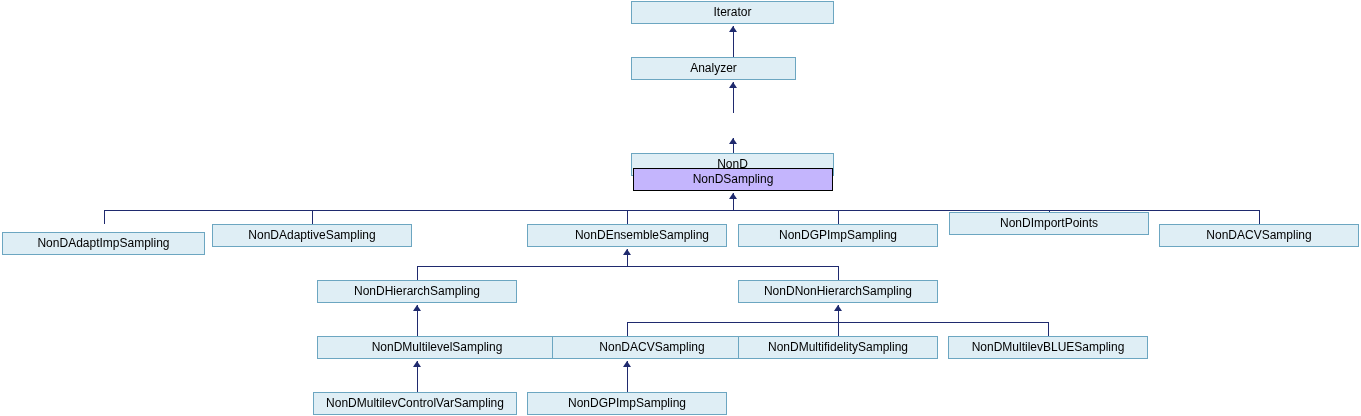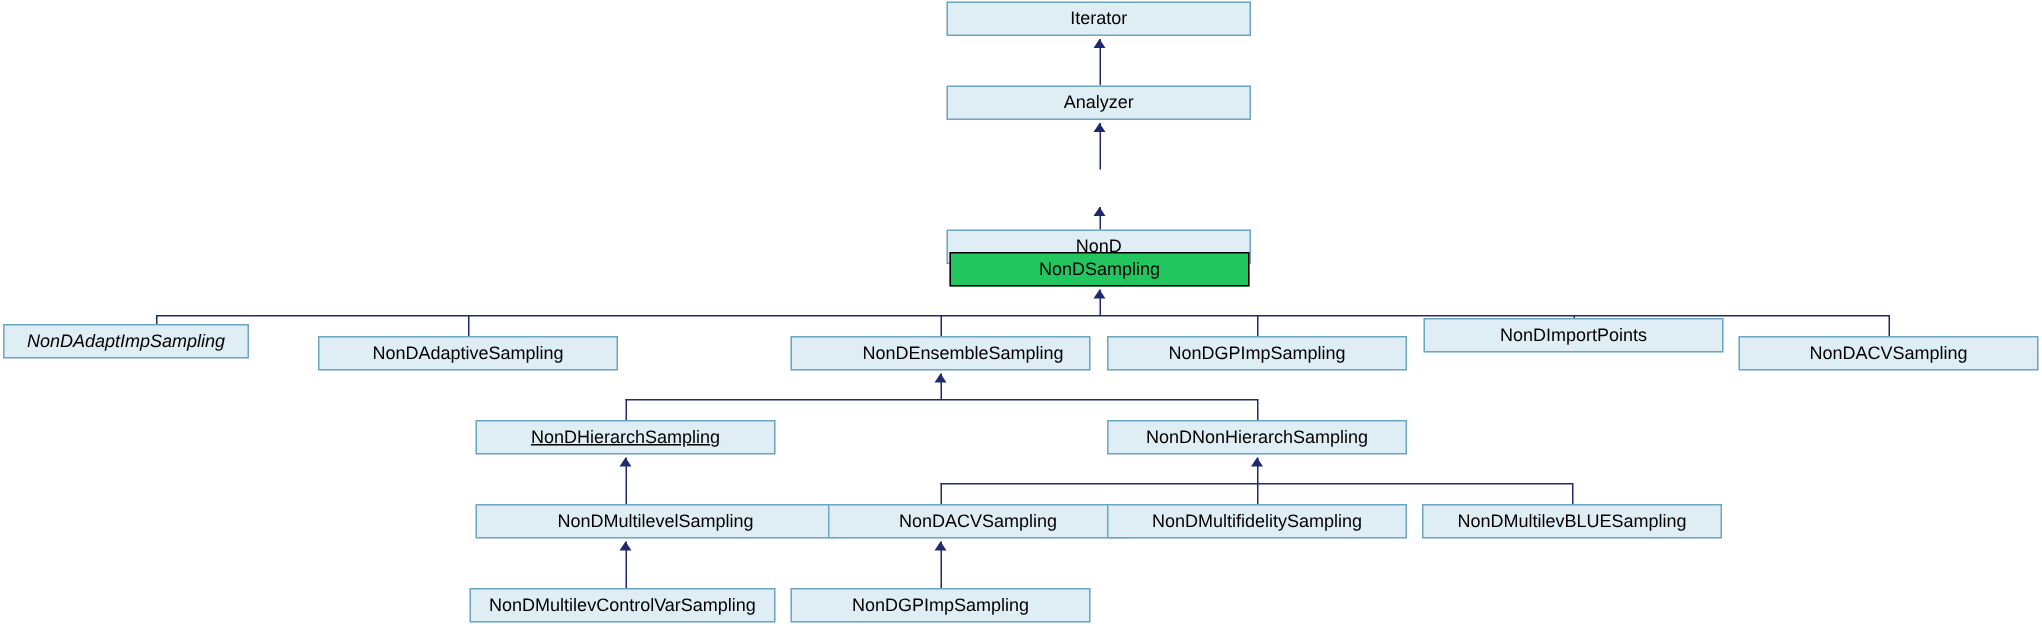--- a/index.html
+++ b/index.html
@@ -24,21 +24,21 @@
     line-height: 21px;
     text-align: center;
     font-size: 12px;
     color: #000000;
     background: #dfeef5;
     border: 1px solid #6ca6c1;
     white-space: nowrap;
     overflow: hidden;
   }
   .node.current {
-    background: #22c55e;
+    background: #c4b5fd;
     border: 1px solid #000000;
   }
   .edge {
     position: absolute;
     background: #1f2a6e;
   }
   .edge.v { width: 1px; }
   .edge.h { height: 1px; }
   .arrow {
     position: absolute;
@@ -82,30 +82,30 @@
       <div class="edge v" style="left: 627px; top: 322px; height: 14px;"></div>
       <div class="edge v" style="left: 838px; top: 322px; height: 14px;"></div>
       <div class="edge v" style="left: 1048px; top: 322px; height: 14px;"></div>
       <div class="arrow" style="left: 413px; top: 361px;"></div>
       <div class="edge v" style="left: 417px; top: 361px; height: 31px;"></div>
       <div class="arrow" style="left: 623px; top: 361px;"></div>
       <div class="edge v" style="left: 627px; top: 361px; height: 31px;"></div>
     </div>
   <div id="node-layer">
       <div class="node" style="left: 631px; top: 1px; width: 203px;">Iterator</div>
-      <div class="node" style="left: 631px; top: 57px; width: 203px;">Analyzer</div>
+      <div class="node" style="left: 631px; top: 57px; width: 165px;">Analyzer</div>
       <div class="node" style="left: 631px; top: 113px; width: 203px; margin-top: 40px;">NonD</div>
       <div class="node current" style="left: 633px; top: 168px; width: 200px;">NonDSampling</div>
-      <div class="node" style="left: 2px; top: 216px; width: 164px; font-style: italic;">NonDAdaptImpSampling</div>
+      <div class="node" style="left: 2px; top: 232px; width: 203px;">NonDAdaptImpSampling</div>
       <div class="node" style="left: 212px; top: 224px; width: 200px;">NonDAdaptiveSampling</div>
       <div class="node" style="left: 527px; top: 224px; width: 200px; padding-left: 30px;">NonDEnsembleSampling</div>
       <div class="node" style="left: 738px; top: 224px; width: 200px;">NonDGPImpSampling</div>
       <div class="node" style="left: 949px; top: 212px; width: 200px;">NonDImportPoints</div>
       <div class="node" style="left: 1159px; top: 224px; width: 200px;">NonDACVSampling</div>
-      <div class="node" style="left: 317px; top: 280px; width: 200px; text-decoration: underline;">NonDHierarchSampling</div>
+      <div class="node" style="left: 317px; top: 280px; width: 200px;">NonDHierarchSampling</div>
       <div class="node" style="left: 738px; top: 280px; width: 200px;">NonDNonHierarchSampling</div>
       <div class="node" style="left: 317px; top: 336px; width: 240px;">NonDMultilevelSampling</div>
       <div class="node" style="left: 552px; top: 336px; width: 200px;">NonDACVSampling</div>
       <div class="node" style="left: 738px; top: 336px; width: 200px;">NonDMultifidelitySampling</div>
       <div class="node" style="left: 948px; top: 336px; width: 200px;">NonDMultilevBLUESampling</div>
       <div class="node" style="left: 313px; top: 392px; width: 204px;">NonDMultilevControlVarSampling</div>
       <div class="node" style="left: 527px; top: 392px; width: 200px;">NonDGPImpSampling</div>
     </div>
 </div>
 

